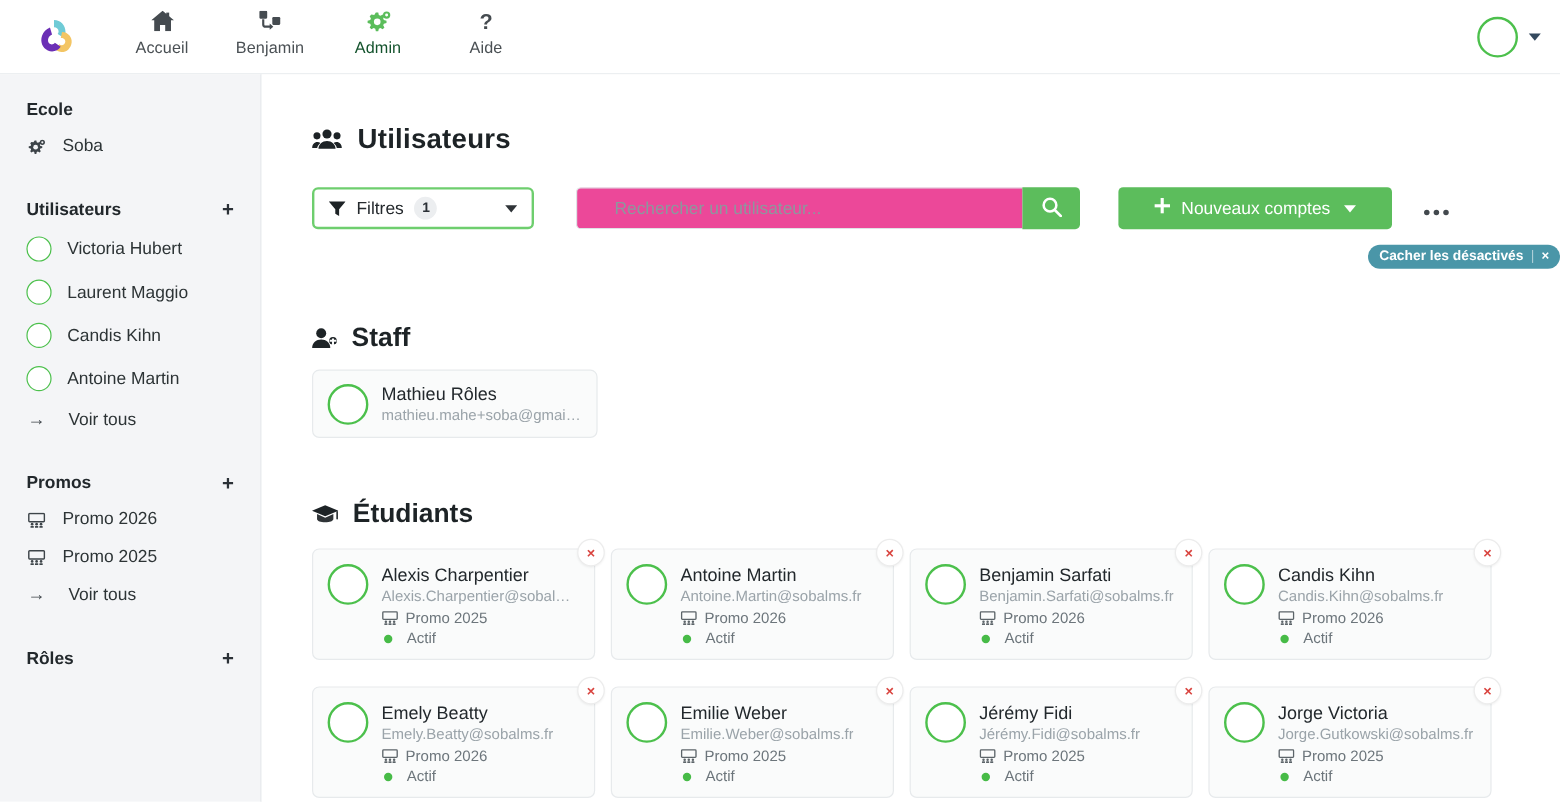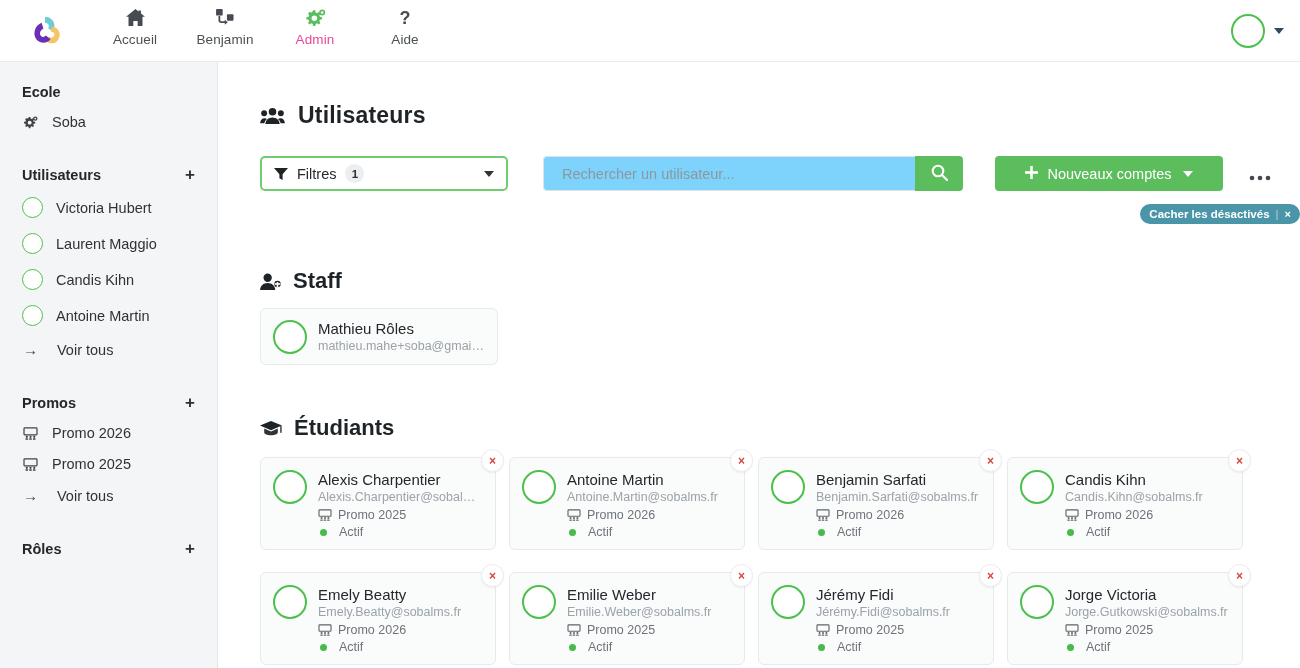--- a/index.html
+++ b/index.html
@@ -27,21 +27,21 @@
 
   .navitems { display: flex; align-items: flex-start; height: 62px; padding-top: 8px; }
   .navitem {
     width: 90px; height: 48px;
     display: flex; flex-direction: column; align-items: center; justify-content: flex-start;
     gap: 4px; cursor: pointer; text-decoration: none;
   }
   .navitem .nicon { height: 20px; display:flex; align-items:center; justify-content:center; color:#454b50; }
   .navitem .nlabel { font-size: 13.5px; color: #4a5054; letter-spacing: .1px; }
   .navitem.active .nicon { color: #5bbd5b; }
-  .navitem.active .nlabel { color: #ec4899; }
+  .navitem.active .nlabel { color: #14532d; }
 
   .topright { margin-left: auto; display: flex; align-items: center; gap: 9px; padding-right: 16px; }
   .avatar-ring {
     width: 34px; height: 34px; border-radius: 50%;
     border: 2px solid #4cc04c; padding: 2px; background: #fff;
     display:flex; align-items:center; justify-content:center; cursor:pointer;
   }
   .avatar-img { width: 100%; height: 100%; border-radius: 50%; overflow: hidden; display:block; }
   .caret-dn {
     width: 0; height: 0; cursor: pointer;
@@ -92,21 +92,21 @@
   }
   .page-title {
     display: flex; align-items: center; gap: 13px;
     font-size: 23px; font-weight: bold; color: #1d2326; letter-spacing: .2px;
   }
   .page-title .ticon { color: #1d2326; display:flex; align-items:center; }
 
   .toolbar { display: flex; align-items: center; margin-top: 27px; }
 
   .filters-btn {
-    width: 248px; height: 35px;
+    width: 185px; height: 35px;
     border: 2px solid #6ece6e; border-radius: 5px;
     background: #ffffff;
     display: flex; align-items: center; padding: 0 12px;
     cursor: pointer;
   }
   .filters-btn .fi { margin-right: 9px; color: #1e2326; display:flex; }
   .filters-btn .flabel { font-size: 14.5px; color: #24292d; }
   .badge-cnt {
     margin-left: 9px; min-width: 19px; height: 19px; border-radius: 10px;
     background: #eceef0; color: #2b3036; font-size: 11.5px; font-weight: bold;
@@ -117,23 +117,23 @@
     border-left: 5px solid transparent; border-right: 5px solid transparent;
     border-top: 6px solid #2f3438;
   }
 
   .searchbox {
     margin-left: 35px; width: 420px; height: 35px;
     display: flex; align-items: stretch;
   }
   .searchbox input {
     flex: 1; border: 1px solid #dfe3e6; border-right: none;
-    border-radius: 4px 0 0 4px; padding: 0 18px;
+    border-radius: 4px 0 0 4px; padding: 0 31px;
     font-size: 14.5px; font-family: "Liberation Sans", sans-serif;
-    color: #2d3436; outline: none; background: #7dd3fc;
+    color: #2d3436; outline: none; background: #ec4899;
   }
   .searchbox input::placeholder { color: #8d979e; }
   .searchbtn {
     width: 48px; background: #5cbd5c; border: none; border-radius: 0 4px 4px 0;
     display:flex; align-items:center; justify-content:center; cursor:pointer; color:#fff;
   }
 
   .newacc-btn {
     margin-left: 32px; width: 228px; height: 35px;
     background: #5cbd5c; border: none; border-radius: 4px;

